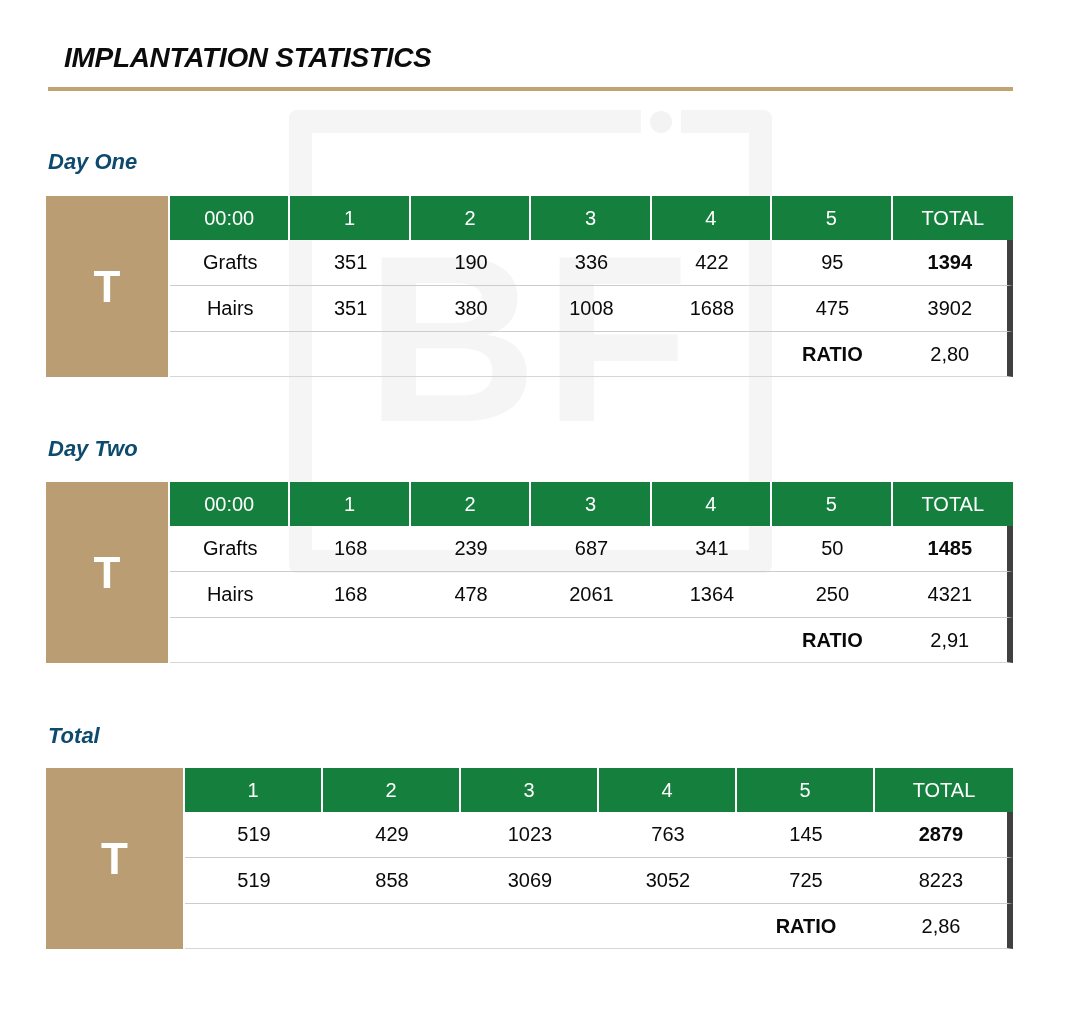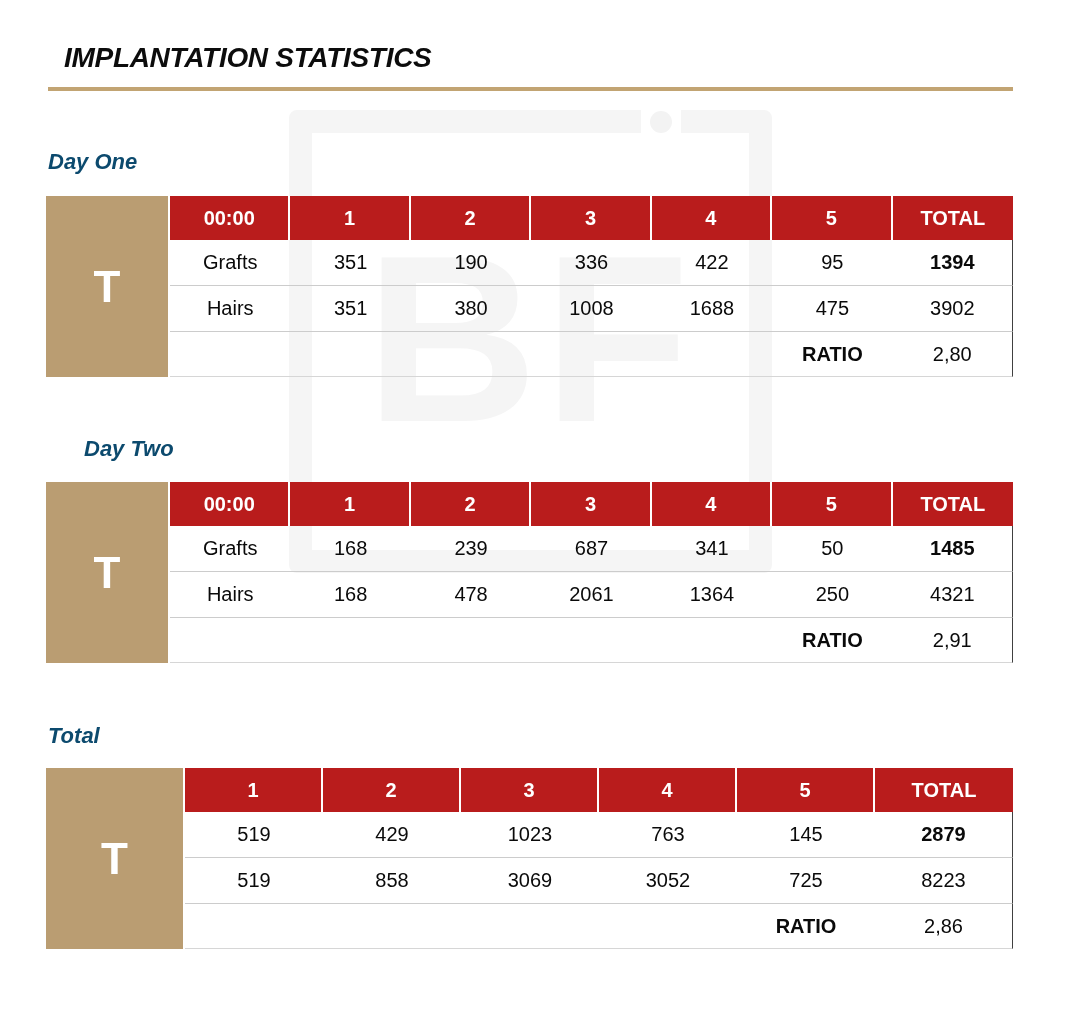--- a/index.html
+++ b/index.html
@@ -26,21 +26,21 @@
     font-size:28px; font-weight:bold; font-style:italic; letter-spacing:-0.3px; color:#0c0c0c;
   }
   .title-rule { position:absolute; left:48px; top:87px; width:965px; height:4px; background:#c2a473; z-index:1; }
 
   
   .section-label {
     position:absolute; left:48px; z-index:1;
     font-size:22px; font-weight:bold; font-style:italic; color:#0c4a6e;
   }
   .label-day-one { top:149px; }
-  .label-day-two { top:436px;margin-left:36px; }
+  .label-day-two { top:436px; }
   .label-total   { top:723px; }
 
   
   .stat-table { position:absolute; left:46px; width:967px; height:181px; display:flex; z-index:1; }
   .table-day-one { top:196px; }
   .table-day-two { top:482px; }
   .table-total   { top:768px; }
 
   .corner {
     background:#ba9d72; color:#ffffff; flex:0 0 auto;
@@ -48,25 +48,25 @@
     font-size:44px; font-weight:bold; margin-right:2px;
   }
   .corner-7 { width:122px; }
   .corner-6 { width:137px; }
 
   .grid { flex:1 1 auto; display:grid; grid-template-rows:44px 46px 46px 45px; }
   .grid-7 { grid-template-columns:repeat(7,1fr); }
   .grid-6 { grid-template-columns:repeat(6,1fr); }
 
   .cell { display:flex; align-items:center; justify-content:center; font-size:20px; box-sizing:border-box; background:transparent; }
-  .hcell { background:#b91c1c; color:#ffffff; font-weight:bold; border-right:2px solid #ffffff;text-align:center; }
+  .hcell { background:#15803d; color:#ffffff; font-weight:normal; border-right:2px solid #ffffff;text-align:center; }
   .hcell.last { border-right:none; }
   .dcell { border-bottom:1px solid #cccccc; }
   .rcell { border-bottom:1px solid #d6d6d6;text-align:center; }
-  .edge  { border-right:1px solid #404040; }
+  .edge  { border-right:6px solid #404040; }
   .bold  { font-weight:bold; }
 </style>
 </head>
 <body>
 
 <div class="page">
 
   <div class="watermark">
     <div class="wm-frame"></div>
     <div class="wm-gap"></div>

